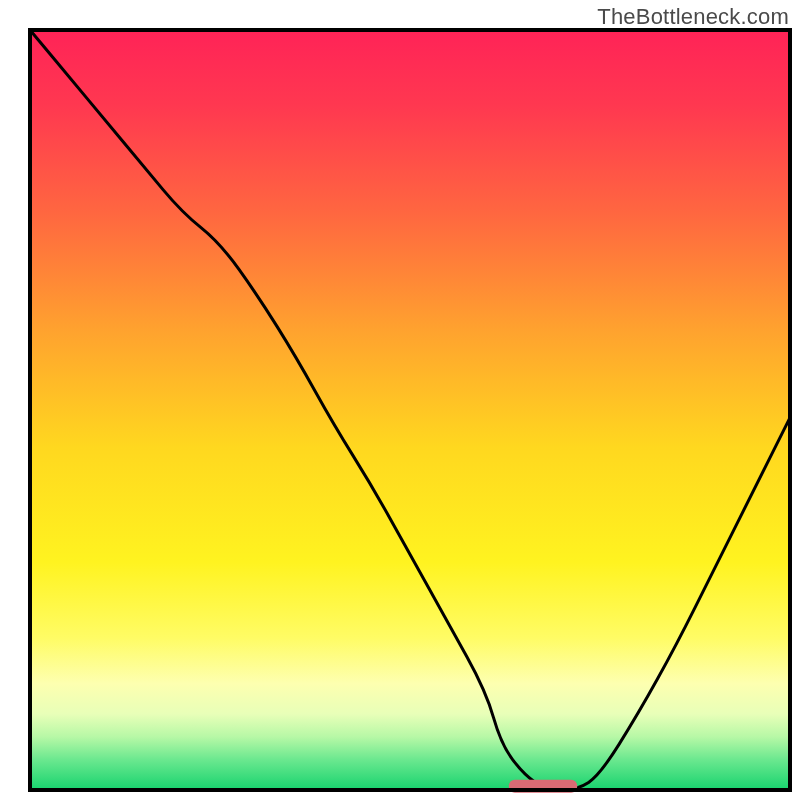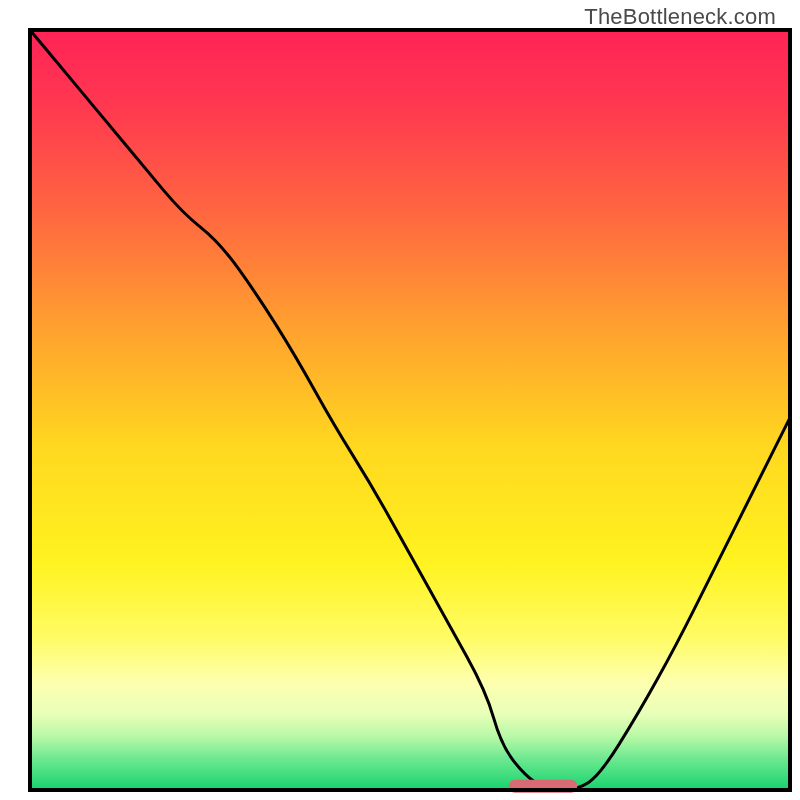--- a/index.html
+++ b/index.html
@@ -11,21 +11,21 @@
     font-family: Arial, Helvetica, sans-serif;
   }
   .chart-container {
     position: relative;
     width: 800px;
     height: 800px;
   }
   .watermark {
     position: absolute;
     top: 4px;
-    right: 24px;
+    right: 11px;
     font-size: 22px;
     color: #4a4a4a;
     font-weight: 500;
     letter-spacing: 0.2px;
     z-index: 10;
   }
   svg.plot {
     position: absolute;
     top: 0;
     left: 0;

